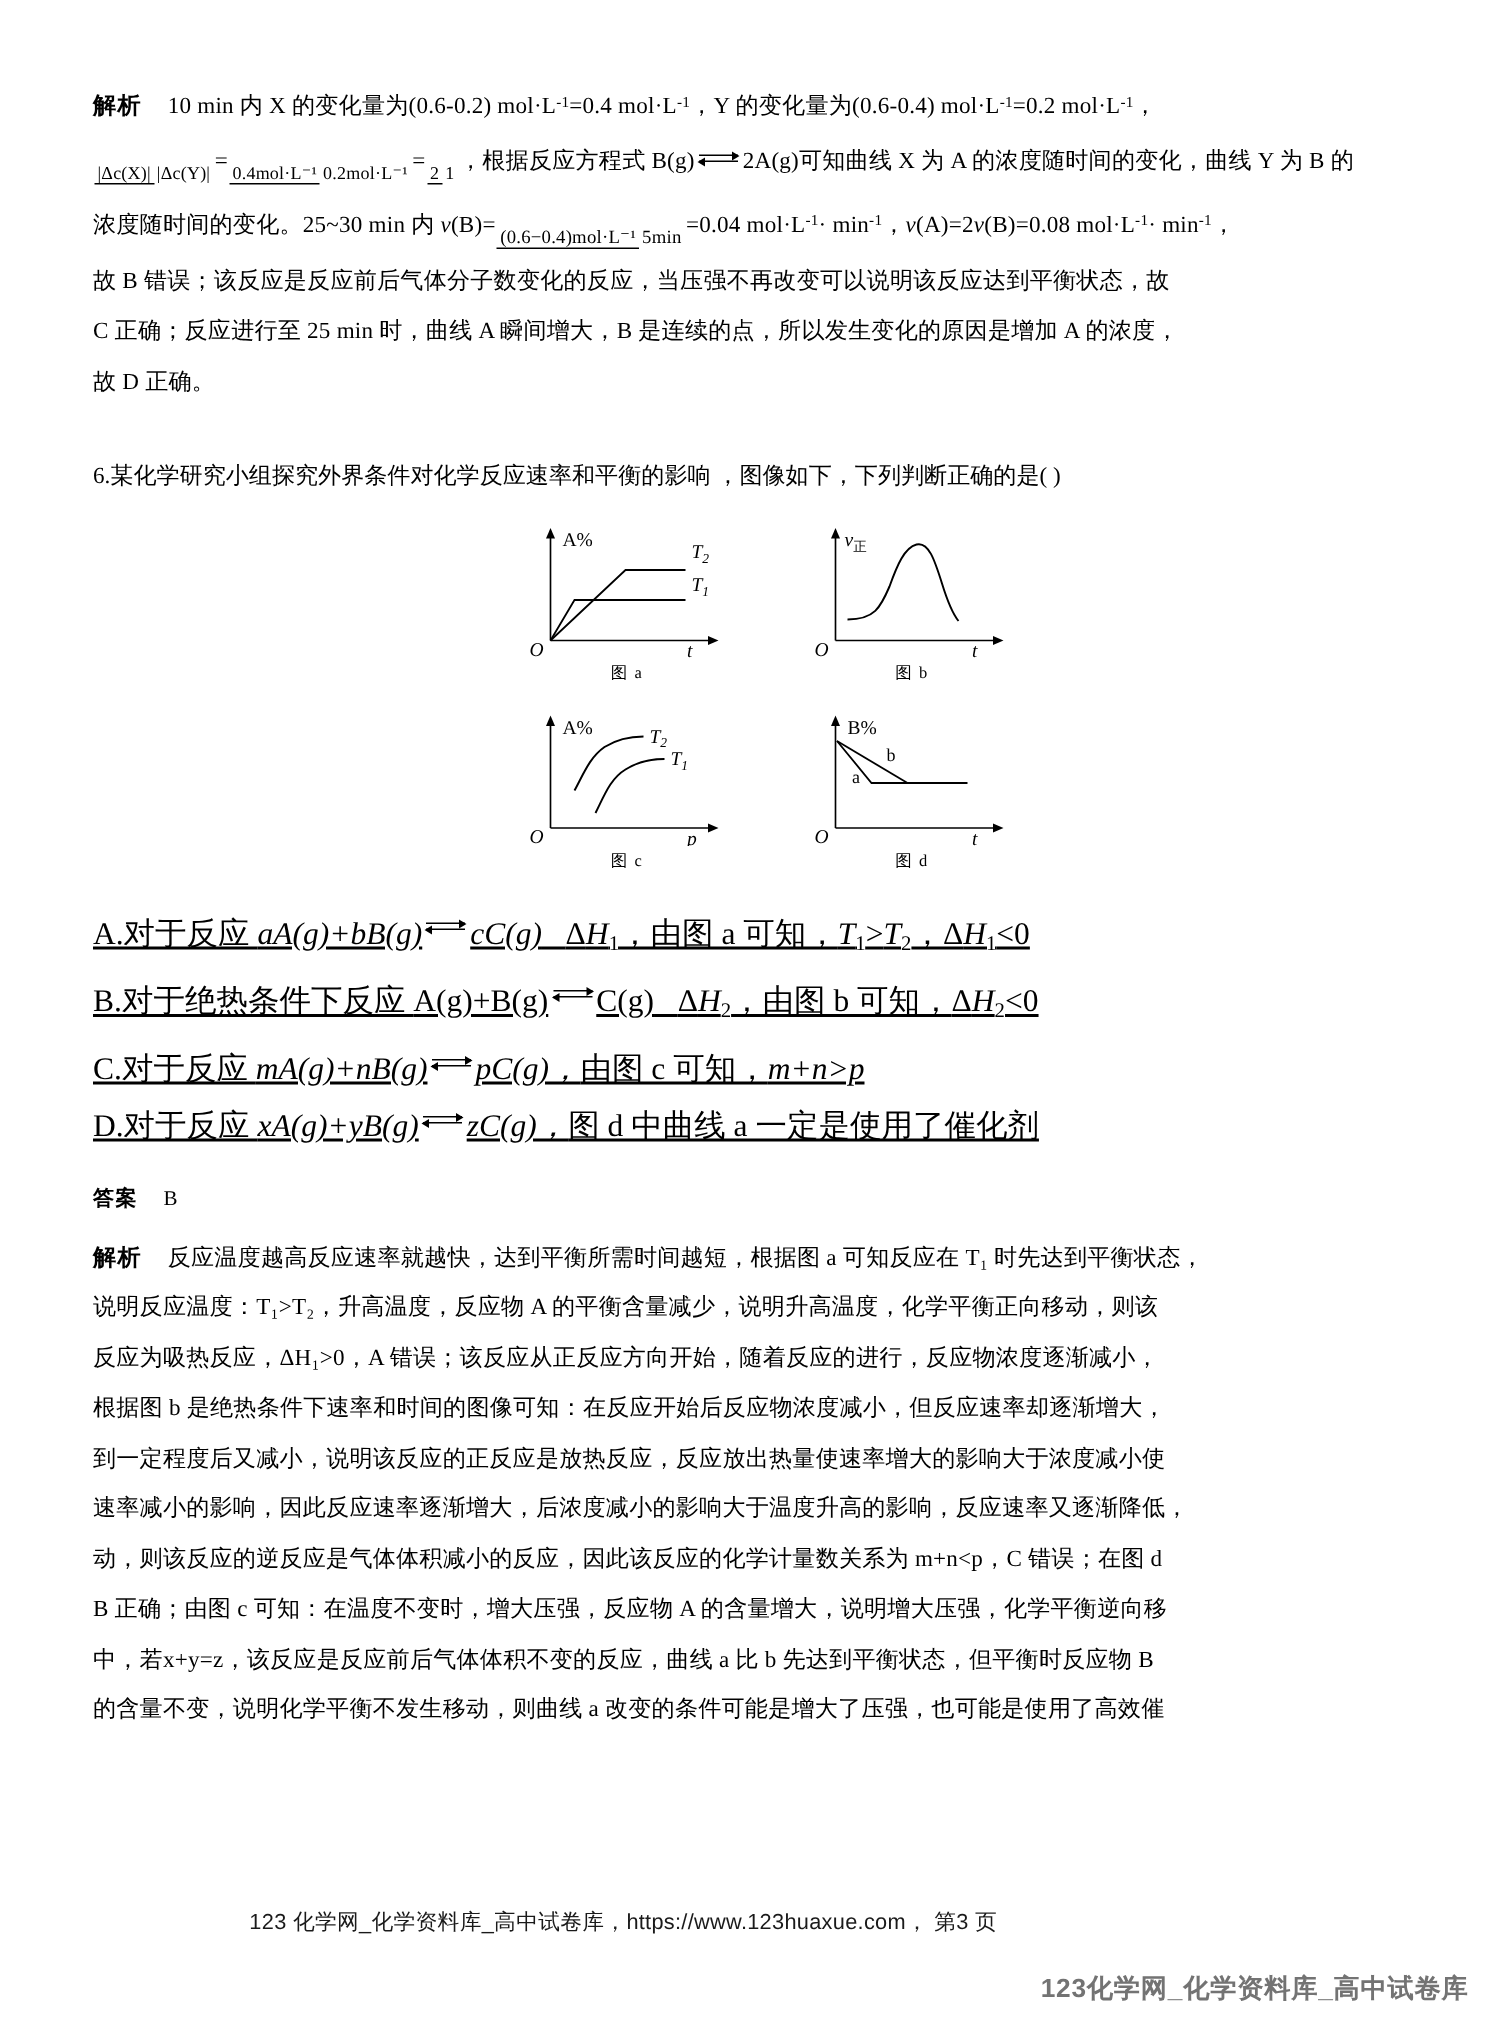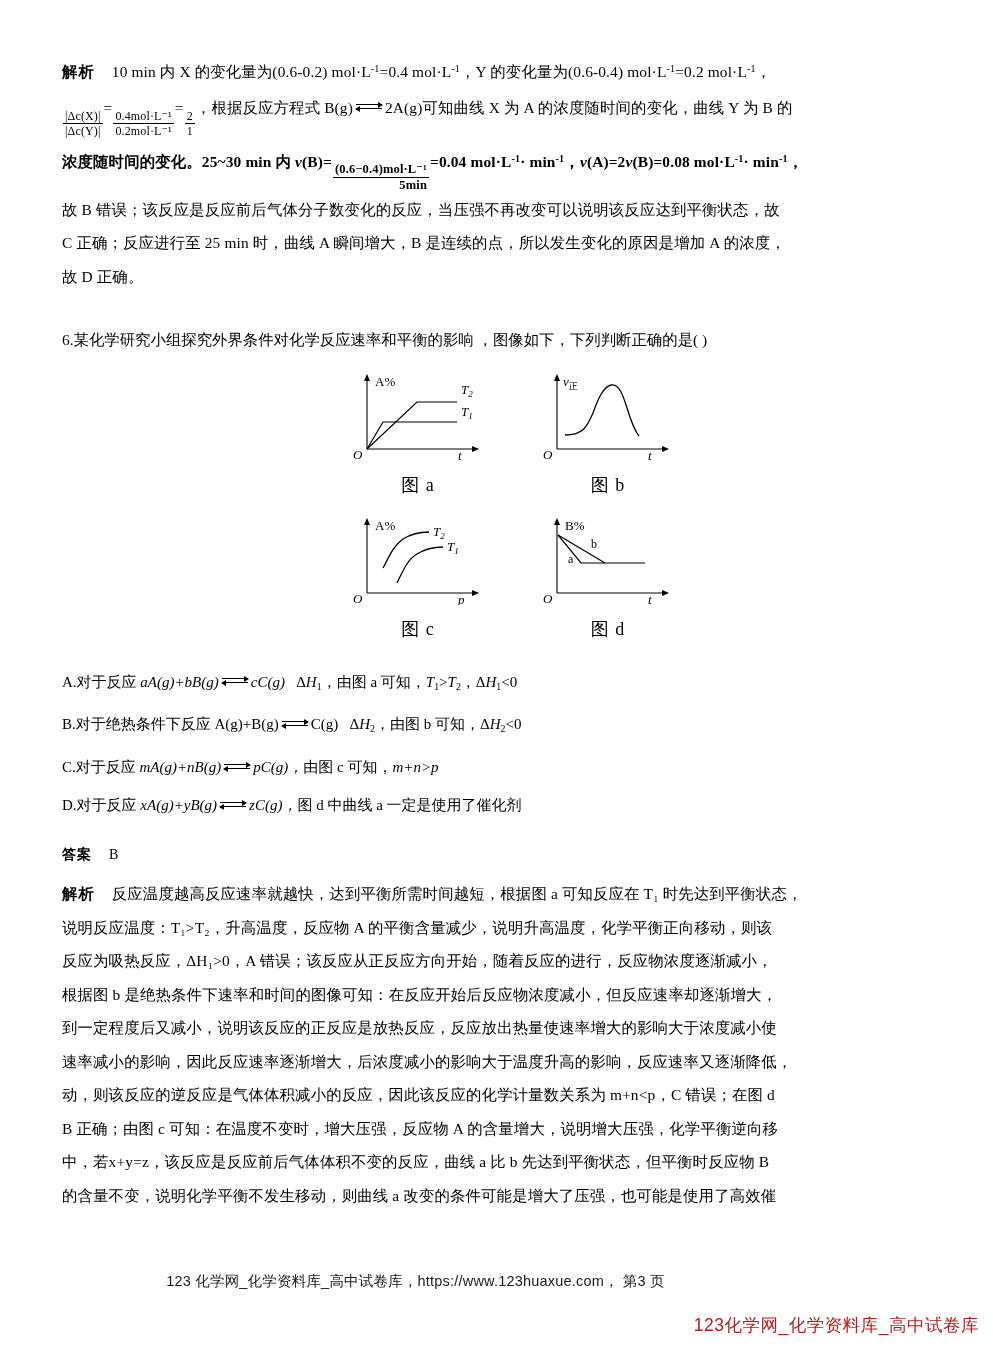--- a/index.html
+++ b/index.html
@@ -35,23 +35,23 @@
     letter-spacing: 1px;
   }
   .tag-gap { display: inline-block; width: 17px; }
   .ital { font-style: italic; }
   sub { font-size: 0.66em; vertical-align: -0.3em; }
   sup { font-size: 0.66em; vertical-align: 0.45em; }
 
   
   .frac {
     display: inline-flex;
-    flex-direction: column;
+    flex-direction: row;
     vertical-align: -0.55em;
-    text-align: right;
+    text-align: center;
     font-size: 12.5px;
     line-height: 1.18;
     margin: 0 1px;
   }
   .frac .num { border-bottom: 1px solid #000; padding: 0 2px; }
   .frac .den { padding: 0 2px; }
   .frac.tall { font-size: 12px; vertical-align: -0.6em; }
 
   
   .eqarrow {
@@ -108,32 +108,33 @@
     position: relative;
   }
   .fig-box {
     position: relative;
     width: 160px;
     height: 92px;
     margin: 0 auto;
   }
   .fig-caption {
     text-align: center;
-    font-size: 18px;
-    margin-top: 12px;
+    font-size: 11px;
+    margin-top: 2px;
     margin-left: -14px;
     letter-spacing: 1px;
   }
   .fig-svg { display: block; }
 
   .options { margin-top: 22px; }
   .opt {
-    font-size: 15px;
+    font-size: 21px;
     line-height: 38px;
     white-space: nowrap;
+    text-decoration: underline;
   }
 
   .answer-block { margin-top: 14px; }
   .ans-line { font-size: 14px; line-height: 33px; }
 
   .explain { margin-top: 6px; }
 
   .footer {
     position: absolute;
     left: 0;
@@ -144,23 +145,24 @@
     font-family: "Liberation Sans", sans-serif;
     color: #1a1a1a;
     letter-spacing: 0.2px;
   }
   .watermark {
     position: absolute;
     right: 14px;
     bottom: 10px;
     font-size: 17.5px;
     font-family: "Liberation Sans", sans-serif;
-    color: #b91c1c;
+    color: #737373;
     letter-spacing: 0.5px;
     white-space: nowrap;
+    font-weight: bold;
   }
 </style>
 </head>
 <body>
 
 <div class="page">
 
   <div class="para">
     <span class="tag">解析</span><span class="tag-gap"></span><span>10 min 内 X 的变化量为(0.6-0.2) mol·L</span><sup>-1</sup><span>=0.4 mol·L</span><sup>-1</sup><span>，Y 的变化量为(0.6-0.4) mol·L</span><sup>-1</sup><span>=0.2 mol·L</span><sup>-1</sup><span>，</span>
   </div>
@@ -171,21 +173,21 @@
         <span class="den">|Δc(Y)|</span>
       </span><span>=</span><span class="frac tall">
         <span class="num">0.4mol·L⁻¹</span>
         <span class="den">0.2mol·L⁻¹</span>
       </span><span>=</span><span class="frac tall">
         <span class="num">2</span>
         <span class="den">1</span>
       </span><span>，根据反应方程式 B(g)</span><span class="eqarrow"><i></i><i></i></span><span>2A(g)可知曲线 X 为 A 的浓度随时间的变化，曲线 Y 为 B 的</span>
   </div>
 
-  <div class="para" style="line-height:40px;font-weight:bold;">
+  <div class="para" style="line-height:40px;">
     <span>浓度随时间的变化。25~30 min 内 </span><span class="ital">v</span><span>(B)=</span><span class="frac">
         <span class="num">(0.6−0.4)mol·L⁻¹</span>
         <span class="den">5min</span>
       </span><span>=0.04 mol·L</span><sup>-1</sup><span>· min</span><sup>-1</sup><span>，</span><span class="ital">v</span><span>(A)=2</span><span class="ital">v</span><span>(B)=0.08 mol·L</span><sup>-1</sup><span>· min</span><sup>-1</sup><span>，</span>
   </div>
 
   <div class="para">故 B 错误；该反应是反应前后气体分子数变化的反应，当压强不再改变可以说明该反应达到平衡状态，故</div>
   <div class="para">C 正确；反应进行至 25 min 时，曲线 A 瞬间增大，B 是连续的点，所以发生变化的原因是增加 A 的浓度，</div>
   <div class="para">故 D 正确。</div>
 

